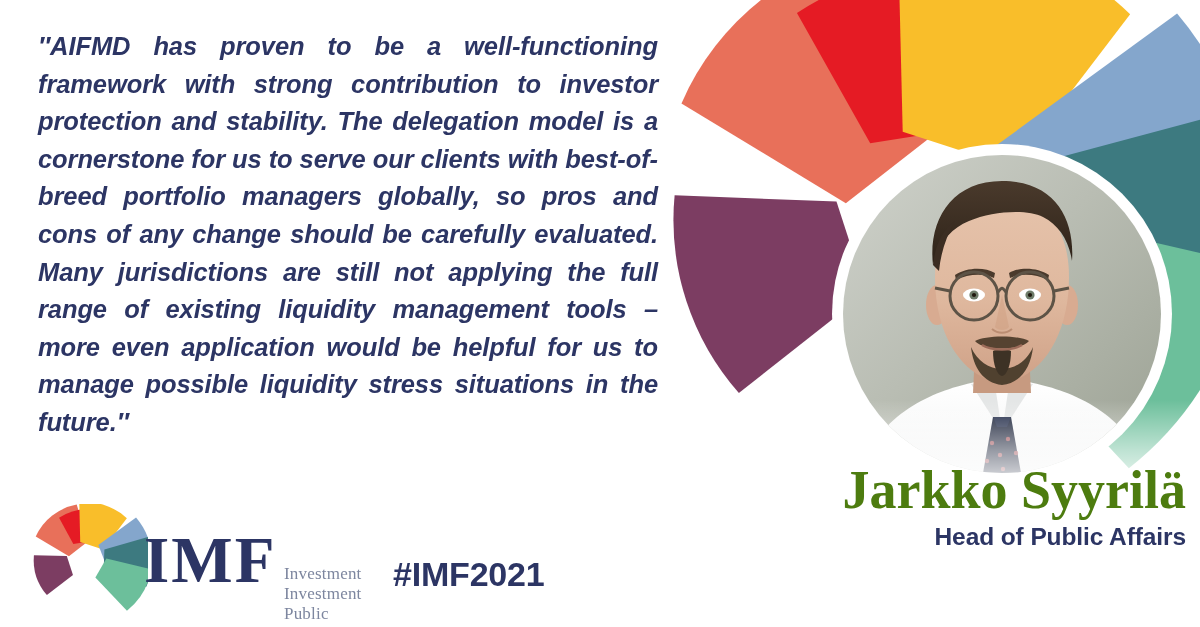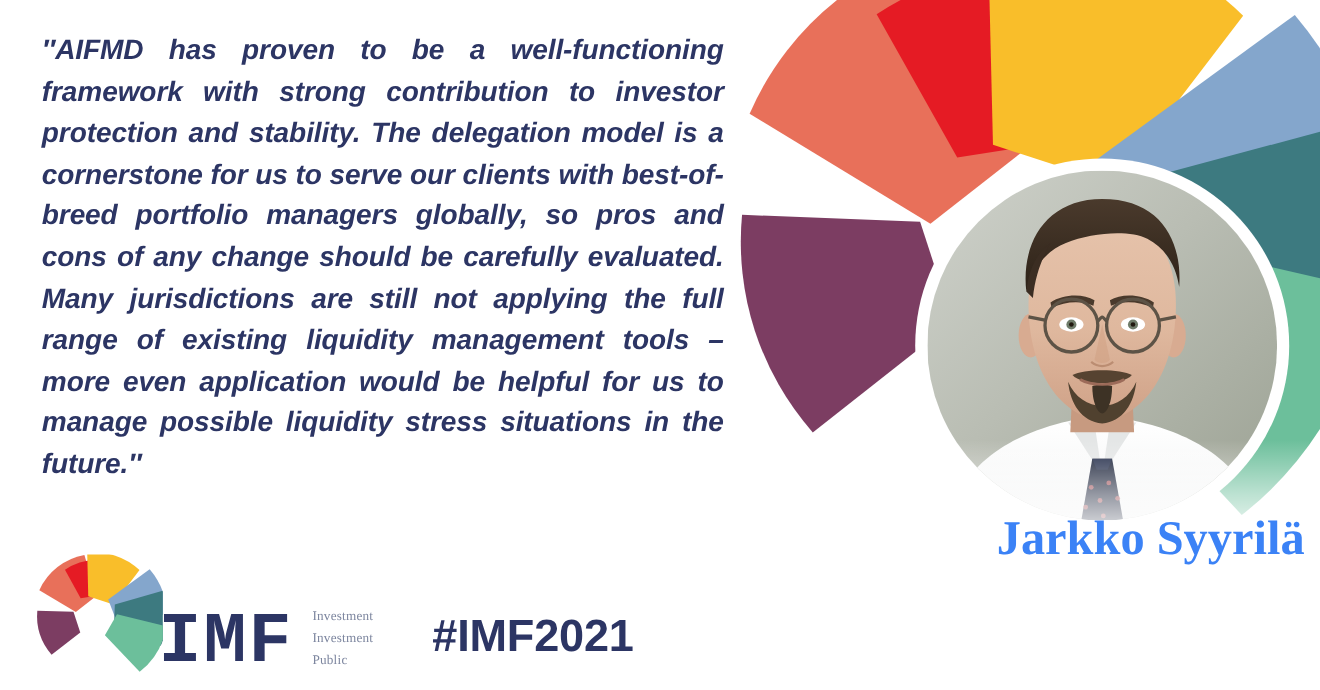--- a/index.html
+++ b/index.html
@@ -89,65 +89,65 @@
   #pinwheel-small {
     position: absolute;
     left: 0px;
     top: 0px;
     width: 122px;
     height: 112px;
   }
   #logo-imf {
     position: absolute;
     left: 118px;
-    top: 48px;
-    font-family: Liberation Mono, monospace;
+    top: 24px;
+    font-family: Liberation Serif, serif;
     font-weight: bold;
     font-size: 65px;
     line-height: 65px;
     color: #2c3564;
     letter-spacing: 2px;
   }
   #logo-words {
     position: absolute;
     left: 258px;
-    top: 46px;
+    top: 60px;
     font-family: "Liberation Serif", serif;
-    font-size: 12px;
+    font-size: 17px;
     line-height: 20px;
     color: #7d869f;
     letter-spacing: 0.2px;
   }
   #logo-words div { white-space: nowrap; }
 
   
   #hashtag {
     position: absolute;
     left: 393px;
     top: 555px;
-    font-size: 41px;
+    font-size: 34px;
     font-weight: bold;
     color: #2c3564;
     letter-spacing: -0.2px;
   }
 
   
   #credit {
     position: absolute;
     right: 14px;
     top: 466px;
     width: 560px;
     text-align: right;
   }
   #speaker-name {
     font-family: "Liberation Serif", serif;
     font-weight: bold;
-    font-size: 44px;
+    font-size: 54px;
     line-height: 48px;
-    color: #3b82f6;
+    color: #4d7c0f;
     letter-spacing: 0px;
   }
   #speaker-role,
   #speaker-org {
     font-size: 24.5px;
     line-height: 32px;
     font-weight: bold;
     color: #2c3564;
     letter-spacing: -0.1px;
   }
@@ -315,15 +315,16 @@
       <div>Investment</div>
       <div>Investment</div>
       <div>Public</div>
     </div>
   </div>
 
   <div id="hashtag">#IMF2021</div>
 
   <div id="credit">
     <div id="speaker-name">Jarkko Syyrilä</div>
+    <div id="speaker-role">Head of Public Affairs</div>
   </div>
 
 </div>
 
 </body></html>

